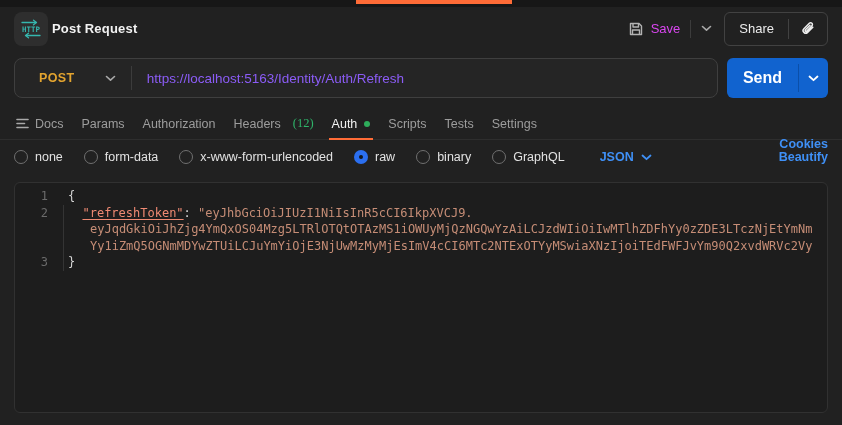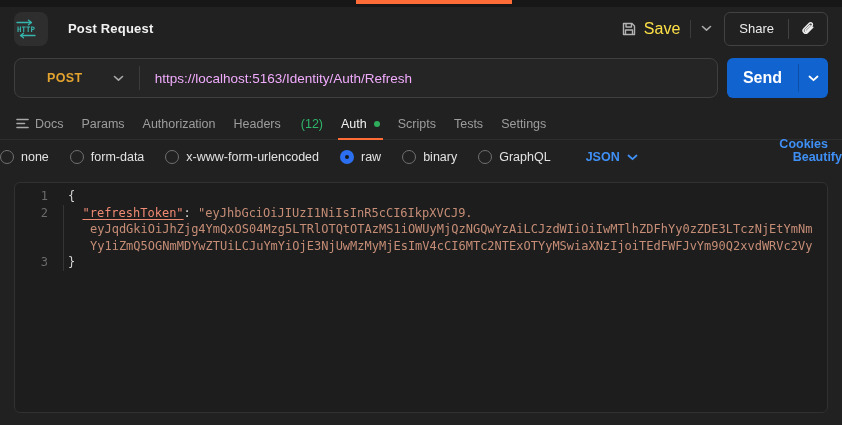--- a/index.html
+++ b/index.html
@@ -11,61 +11,61 @@
     overflow:hidden;
     position:relative;
   }
   
   .top-strip { height:7px; background:#171717; position:relative; }
   .tab-indicator { position:absolute; left:356px; top:0; width:156px; height:4px; background:#ff6c37; }
 
   
   .header { height:43px; display:flex; align-items:center; padding:0 14px; }
   .http-badge { width:34px; height:34px; background:#2e2e2e; border-radius:8px;
-    display:flex; align-items:center; justify-content:flex-start; flex:0 0 auto; }
-  .req-title { margin-left:20px; font-size:13px; font-weight:700; color:#f2f2f2; letter-spacing:.2px; }
+    display:flex; align-items:center; justify-content:center; flex:0 0 auto; }
+  .req-title { margin-left:4px; font-size:13px; font-weight:700; color:#f2f2f2; letter-spacing:.2px; }
   .header-spacer { flex:1; }
-  .save-group { display:flex; align-items:center; color:#fde047; font-size:16px; cursor:pointer; }
+  .save-group { display:flex; align-items:center; color:#d946ef; font-size:13px; cursor:pointer; }
   .save-group .lbl { margin-left:7px; }
   .vdiv { width:1px; height:18px; background:#3c3c3c; margin:0 10px; }
   .icon-btn { display:flex; align-items:center; justify-content:center; cursor:pointer; }
   .share-group { margin-left:12px; border:1px solid #424242; border-radius:6px; height:34px;
     display:flex; align-items:center; overflow:hidden; }
   .share-label { padding:0 14px; font-size:13px; color:#ececec; cursor:pointer; }
   .share-div { width:1px; height:20px; background:#424242; }
   .share-link { padding:0 11px; height:100%; display:flex; align-items:center; cursor:pointer; }
 
   
   .url-row { height:40px; margin:8px 14px 10px 14px; display:flex; }
   .url-box { flex:1; border:1px solid #3f3f3f; background:#252525; border-radius:8px;
-    display:flex; align-items:center; margin-right:9px; min-width:0;padding-left:8px; }
+    display:flex; align-items:center; margin-right:9px; min-width:0; }
   .method { color:#e3a42f; font-weight:700; font-size:12.5px; letter-spacing:.4px; padding-left:24px; cursor:pointer; }
   .method-chevron { margin-left:30px; cursor:pointer; display:flex; }
   .url-div { width:1px; height:24px; background:#3c3c3c; margin:0 15px; }
-  .url-text { font-size:13.5px; color:#f0abfc; white-space:nowrap; overflow:hidden; text-overflow:ellipsis; }
+  .url-text { font-size:13.5px; color:#8b5cf6; white-space:nowrap; overflow:hidden; text-overflow:ellipsis; }
   .send-btn { width:101px; border-radius:6px; background:#1163cf; display:flex; overflow:hidden; flex:0 0 auto; }
   .send-main { flex:1; display:flex; align-items:center; justify-content:center;
     color:#fff; font-weight:700; font-size:16px; cursor:pointer; }
   .send-sep { width:1px; background:#0b4fa9; margin:6px 0; }
   .send-caret { width:29px; display:flex; align-items:center; justify-content:center; cursor:pointer; }
 
   
   .tabs-row { height:32px; border-bottom:1px solid #2e2e2e; display:flex; align-items:stretch; padding:0 14px; }
   .tab { display:flex; align-items:center; padding:0 9px; font-size:12.5px; color:#9d9d9d;
     cursor:pointer; position:relative; }
   .tab.first { padding-left:2px; }
   .tab .tab-icon { margin-right:6px; display:flex; }
   .tab.active { color:#f2f2f2; }
   .tab.active .underline { position:absolute; left:6px; right:6px; bottom:-1px; height:2px; background:#ff6c37; }
-  .count-green { color:#2fb56a; margin-left:20px; }
+  .count-green { color:#2fb56a; margin-left:12px;font-family:Liberation Serif, serif; }
   .green-dot { width:6px; height:6px; border-radius:50%; background:#2ead5b; margin-left:7px; }
   .cookies { margin-left:auto; align-self:center; color:#3f90f6; font-size:12.5px; font-weight:600; cursor:pointer;margin-top:40px; }
 
   
-  .mode-row { height:34px; display:flex; align-items:center; padding:0 0; }
+  .mode-row { height:34px; display:flex; align-items:center; padding:0 14px; }
   .radio-opt { display:flex; align-items:center; margin-right:21px; cursor:pointer; }
   .radio { width:14px; height:14px; border-radius:50%; border:1.5px solid #707070; margin-right:7px; flex:0 0 auto; }
   .radio.checked { border:none; background:#2b6ff0; display:flex; align-items:center; justify-content:center; }
   .radio.checked::after { content:""; width:4px; height:4px; border-radius:50%; background:#14171c; display:block; }
   .radio-lbl { font-size:12.5px; color:#e2e2e2; }
   .lang-select { display:flex; align-items:center; color:#3f90f6; font-size:12.5px; font-weight:600;
     cursor:pointer; margin-left:14px; }
   .lang-select .lbl { margin-right:7px; }
   .beautify { margin-left:auto; color:#3f90f6; font-size:12.5px; font-weight:600; cursor:pointer; }
 

